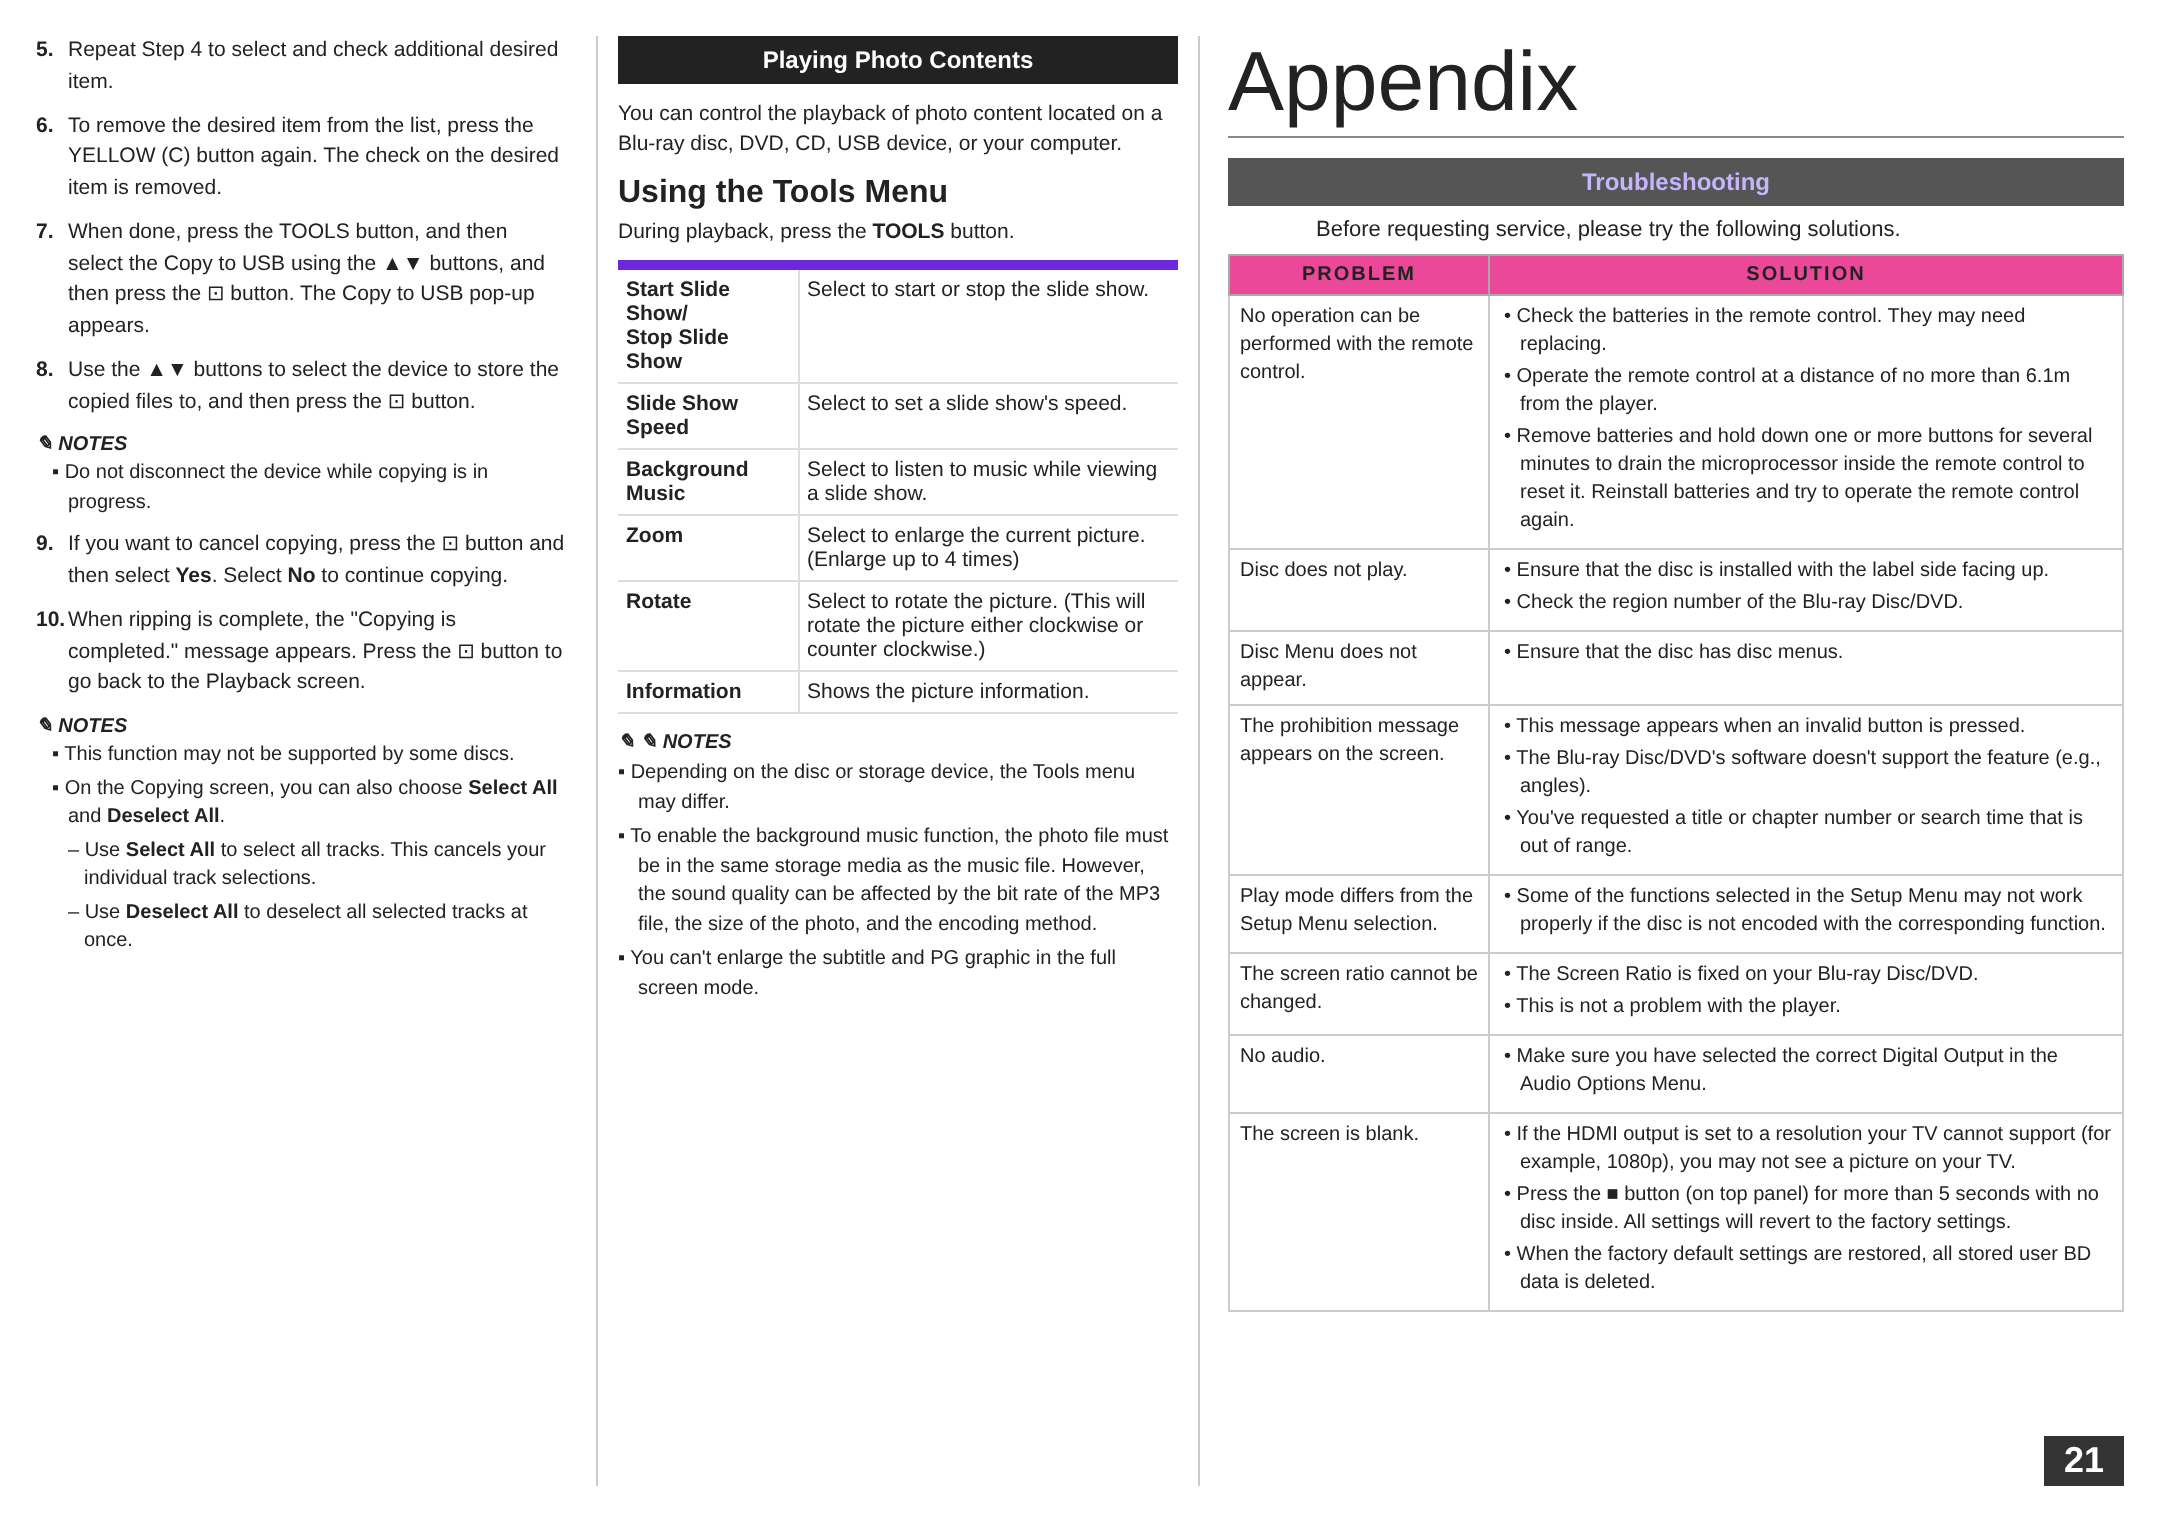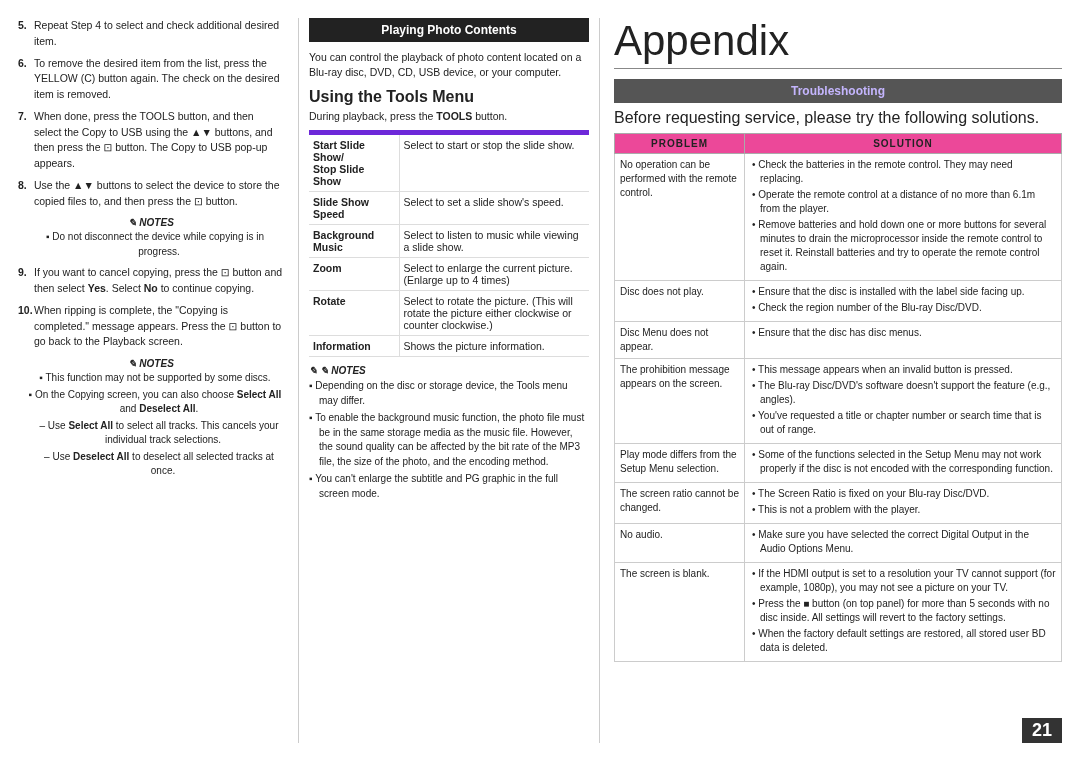--- a/index.html
+++ b/index.html
@@ -24,21 +24,21 @@
       width: 280px;
       flex-shrink: 0;
       padding-right: 14px;
       font-size: 10.5px;
       line-height: 1.5;
     }
     .left-col p { margin-bottom: 4px; }
     .left-col .numbered-item { margin-bottom: 6px; }
     .numbered-item .num { font-weight: bold; float: left; width: 16px; }
     .numbered-item .text { margin-left: 16px; display: block; }
-    .notes-box { margin: 6px 0; text-align: center; }
+    .notes-box { margin: 6px 0; }
     .notes-header { font-size: 10px; font-style: italic; font-weight: bold; }
     .notes-header::before { content: "✎ "; }
     .notes-content { font-size: 10px; line-height: 1.45; padding-left: 8px; }
     .notes-content p { margin-bottom: 2px; }
     .notes-content .bullet { padding-left: 8px; text-indent: -8px; }
     .notes-content .dash-item { padding-left: 16px; text-indent: -8px; }
     b, strong { font-weight: bold; }
 
     
     .mid-col {
@@ -90,21 +90,21 @@
     }
     .troubleshooting-header {
       background: #555;
       color: #c4b5fd;
       text-align: center;
       font-weight: bold;
       font-size: 12px;
       padding: 5px 0;
       margin-bottom: 6px;
     }
-    .before-text { font-size: 16px; margin-bottom: 6px; }
+    .before-text { font-size: 11px; margin-bottom: 6px; margin-left: 44px; }
     .trouble-table { width: 100%; border-collapse: collapse; font-size: 10px; }
     .trouble-table th {
       background: #ec4899;
       color: #222;
       text-align: center;
       font-weight: bold;
       font-size: 10px;
       padding: 4px;
       border: 1px solid #aaa;
       letter-spacing: 1px;

